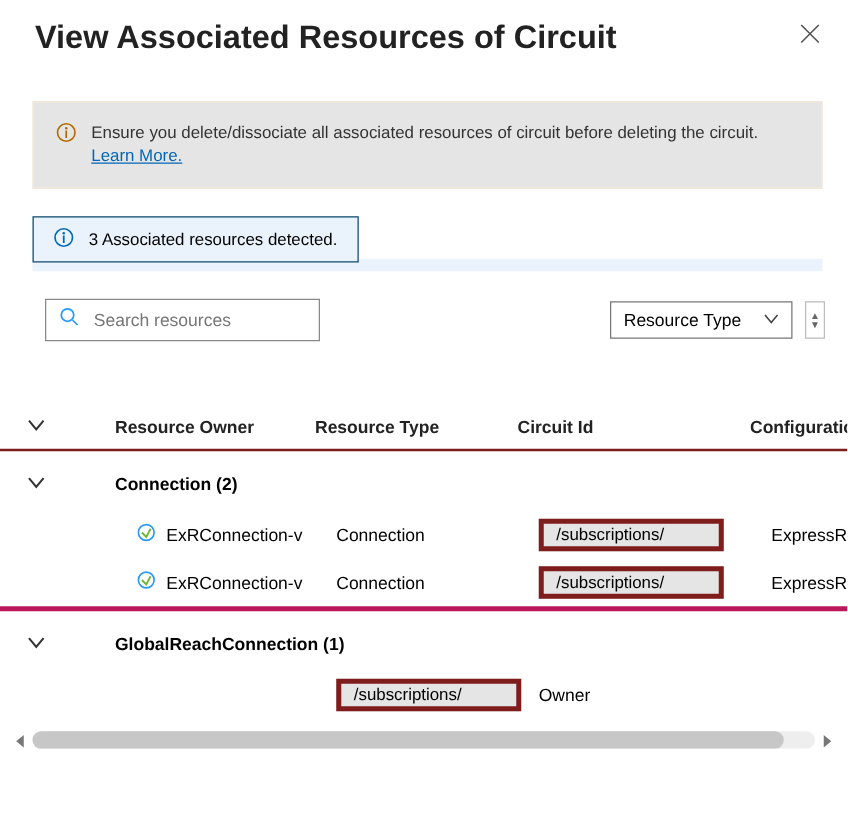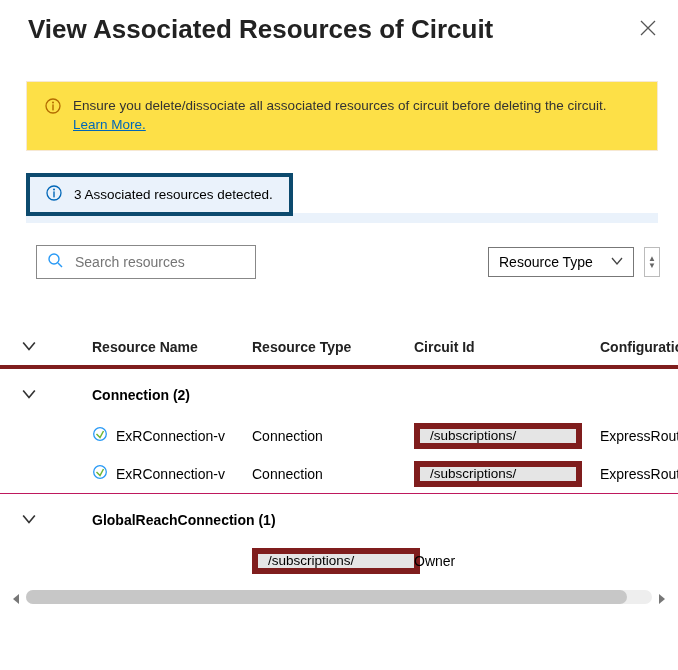--- a/index.html
+++ b/index.html
@@ -3,44 +3,44 @@
   <meta charset="utf-8">
   <style>
     * { box-sizing: border-box; font-family: "Segoe UI", Arial, sans-serif; }
     body { margin:0; padding:0; background:#fff; }
     .pane { width:678px; min-height:670px; padding:14px 0 0 0; background:#fff; }
     .hdr { display:flex; align-items:center; justify-content:space-between; padding:0 22px 0 28px; }
     .hdr h1 { margin:0; font-size:26px; font-weight:600; color:#222; }
     .xicon { cursor:pointer; }
     
     .banner { display:flex; align-items:flex-start; gap:12px; padding:15px 18px; margin:36px 20px 0 26px; font-size:13.5px; line-height:1.4; color:#333; }
-    .banner.warn { background:#fde047; border:1px solid #f6e8d3; }
+    .banner.warn { background:#e5e5e5; border:1px solid #f6e8d3; }
     .banner-icons { flex:0 0 auto; margin-top:1px; }
     .lm { color:#0067b8; text-decoration:underline; cursor:pointer; }
     
     .info-wrap { margin:22px 20px 0 26px; }
-    .hl { display:inline-flex; align-items:center; gap:12px; padding:8px 16px; border:4px solid #0c4a6e; background:#EAF2FB; font-size:13.5px; }
+    .hl { display:inline-flex; align-items:center; gap:12px; padding:8px 16px; border:1px solid #0c4a6e; background:#EAF2FB; font-size:13.5px; }
     .info-rest { display:block; width:calc(100%); height:10px; background:#EAF2FB; margin-top:-3px; }
     
     .toolbar { display:flex; align-items:center; justify-content:space-between; padding:22px 18px 0 36px; }
     .search { display:flex; align-items:center; width:220px; height:34px; border:1px solid #888; padding:0 10px; }
     .search input { border:none; outline:none; font-size:14px; flex:1; margin-left:10px; background:transparent; color:#444; }
     .rt-wrap { display:flex; align-items:center; gap:10px; }
     .rtbox { display:flex; align-items:center; justify-content:space-between; width:146px; height:30px; border:1px solid #777; padding:0 10px; font-size:14px; cursor:pointer; }
     .sortbox { display:flex; flex-direction:column; justify-content:center; height:30px; width:16px; border:1px solid #bbb; cursor:pointer; font-size:8px; color:#666; line-height:7px; text-align:center; padding:2px 0; }
     
     .tbl { margin:60px 0 0 0; width:100%; overflow:hidden; }
     .cols { display:grid; grid-template-columns:70px 160px 162px 186px 120px; padding:0 0 10px 22px; font-size:14px; font-weight:600; color:#222; }
     .chev { display:inline-block; transform:rotate(0); }
     .chev svg { display:block; }
-    .grp { display:grid; grid-template-columns:70px auto; padding:18px 0 14px 22px; border-top:4px solid #7f1d1d; font-size:14px; font-weight:600; }
-    .row { display:grid; grid-template-columns:70px 160px 162px 186px 120px; align-items:center; padding:6px 0 6px 22px; font-size:14px; }
+    .grp { display:grid; grid-template-columns:70px auto; padding:18px 0 14px 22px; border-top:2px solid #7f1d1d; font-size:14px; font-weight:600; }
+    .row { display:grid; grid-template-columns:70px 160px 162px 186px 120px; align-items:center; padding:6px 0 6px 39px; font-size:14px; }
     .row .nm { display:flex; align-items:center; gap:8px; }
-    .idbox { display:flex; align-items:center; background:#e5e5e5; border:6px solid #7f1d1d; height:26px; padding:0 10px; width:168px; overflow:hidden; white-space:nowrap; font-size:13.5px; }
-    .below-line { border-top:1px solid #be185d; }
+    .idbox { display:flex; align-items:center; background:#e5e5e5; border:4px solid #7f1d1d; height:26px; padding:0 10px; width:148px; overflow:hidden; white-space:nowrap; font-size:13.5px; }
+    .below-line { border-top:4px solid #be185d; }
     
     .sb { display:flex; align-items:center; gap:4px; padding:4px 10px 0 10px; margin-top:6px; }
     .sb .tri { width:12px; height:12px; color:#777; }
     .sb .bar { flex:1; height:14px; background:#eee; border-radius:7px; position:relative; }
     .sb .thumb { position:absolute; left:0; top:0; height:14px; width:96%; background:#c7c7c7; border-radius:7px; }
     svg { overflow:visible; }
   </style>
 </head>
 <body>
 
@@ -108,21 +108,21 @@
     </div>
   </div>
 
   <div class="tbl">
     <div class="cols">
       <span class="chev">
         <svg width="14" height="14" viewBox="0 0 12 12">
             <path d="M1 3 L6 9 L11 3" fill="none" stroke="#333" stroke-width="1.4"></path>
           </svg>
       </span>
-      <span>Resource Name</span>
+      <span>Resource Owner</span>
       <span>Resource Type</span>
       <span>Circuit Id</span>
       <span>Configuration</span>
     </div>
 
     <div class="grp">
       <span class="chev">
         <svg width="14" height="14" viewBox="0 0 12 12">
             <path d="M1 3 L6 9 L11 3" fill="none" stroke="#333" stroke-width="1.4"></path>
           </svg>

